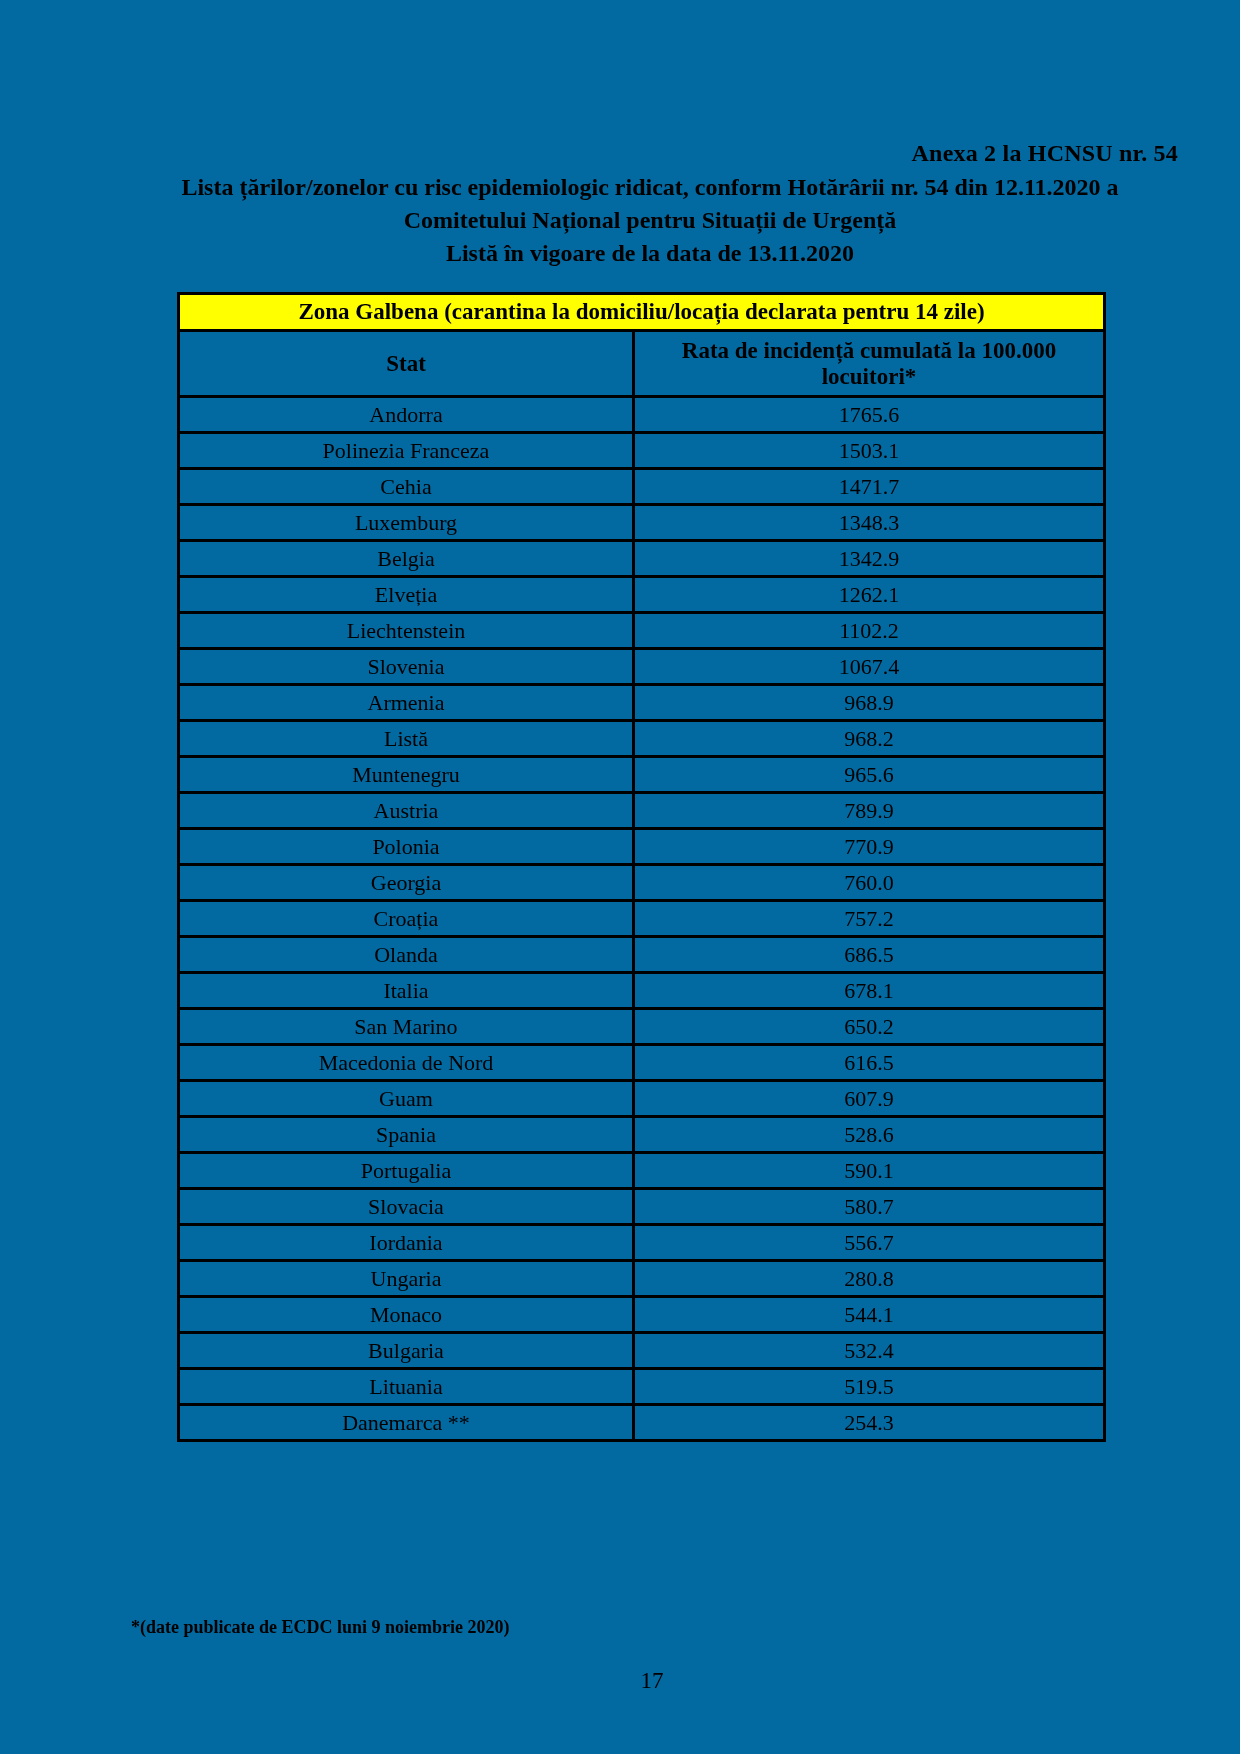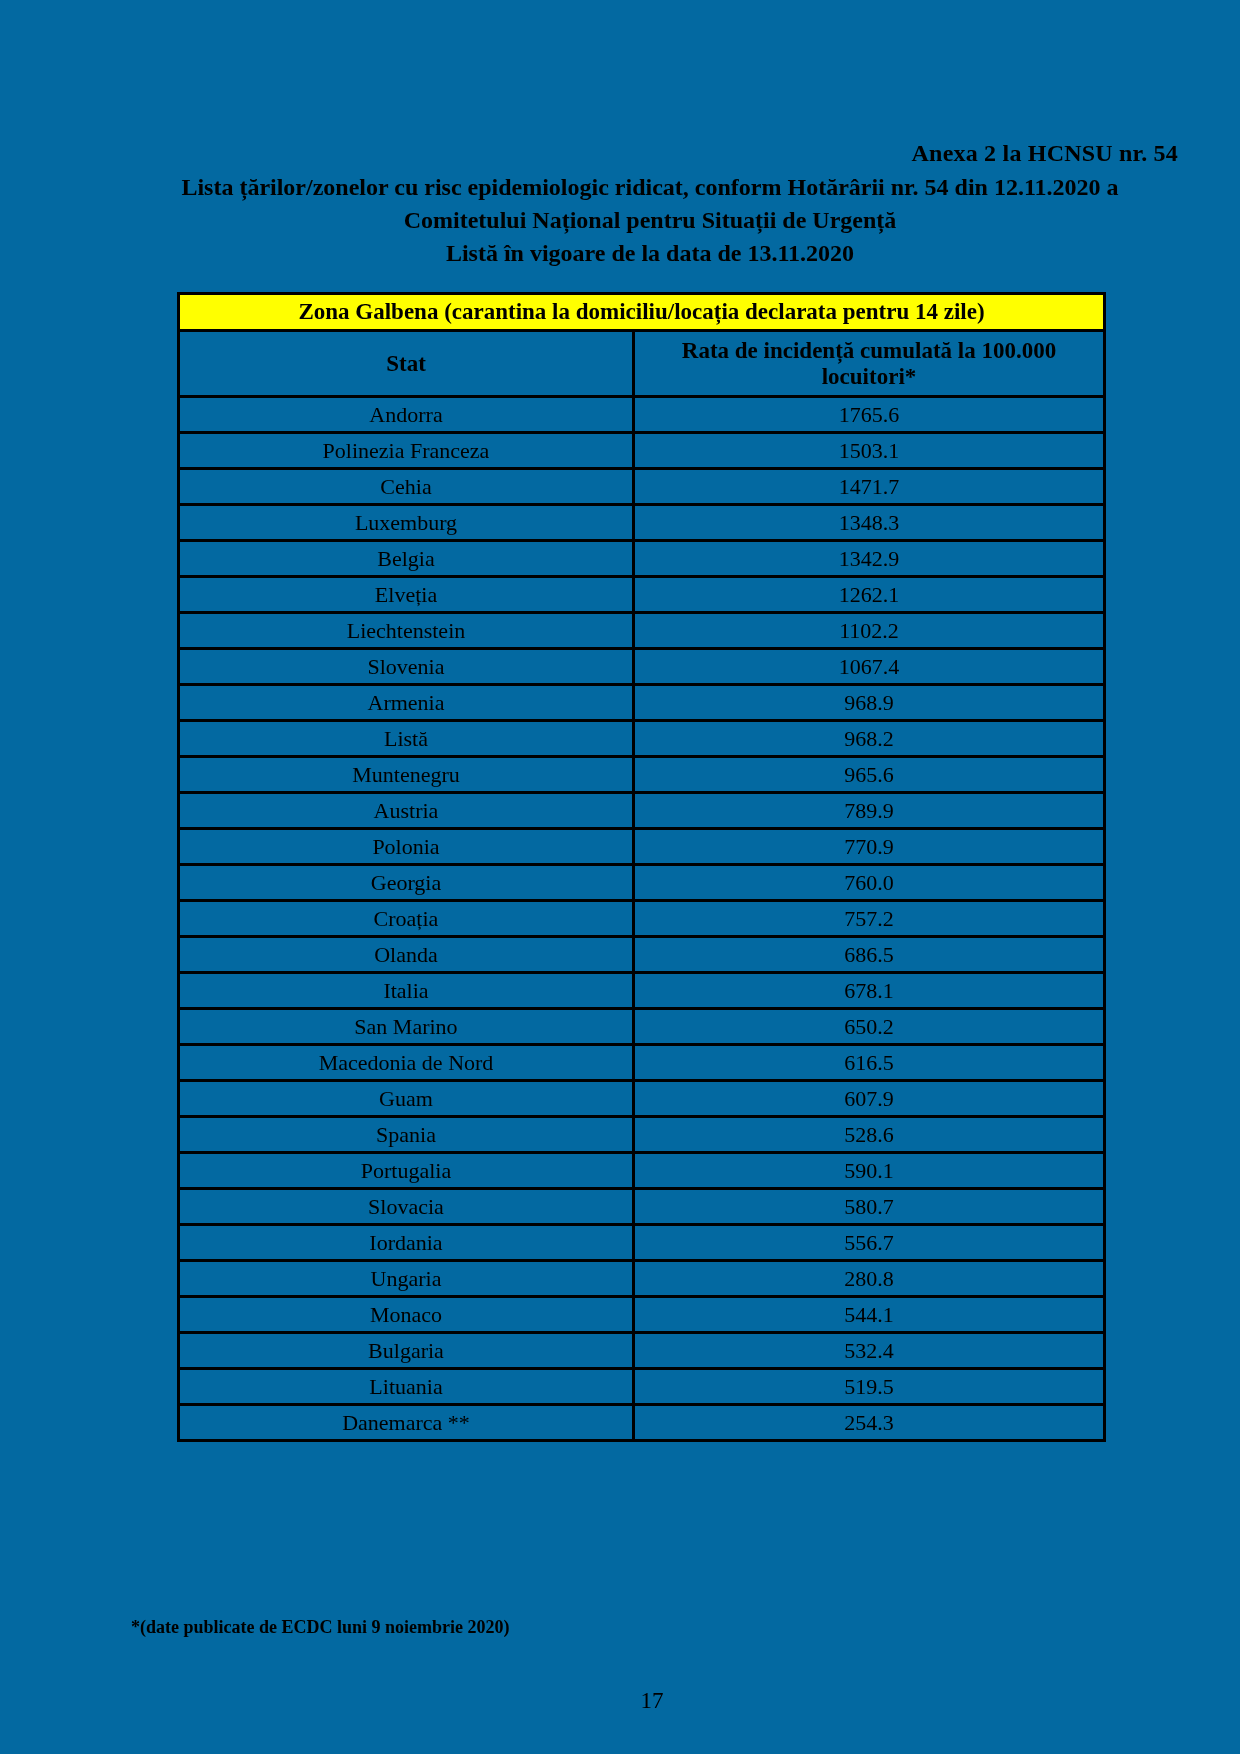--- a/index.html
+++ b/index.html
@@ -99,21 +99,20 @@
     .page-number {
       position: absolute;
       left: 0;
       width: 1240px;
       top: 1666px;
       text-align: center;
       font-size: 23px;
       line-height: 30px;
       padding-left: 64px;
       box-sizing: border-box;
-      margin-top: 20px;
     }
   </style>
 </head>
 <body>
 
 <div class="page">
 
   <div class="annex-ref">Anexa 2 la HCNSU nr. 54</div>
 
   <div class="title-block">

